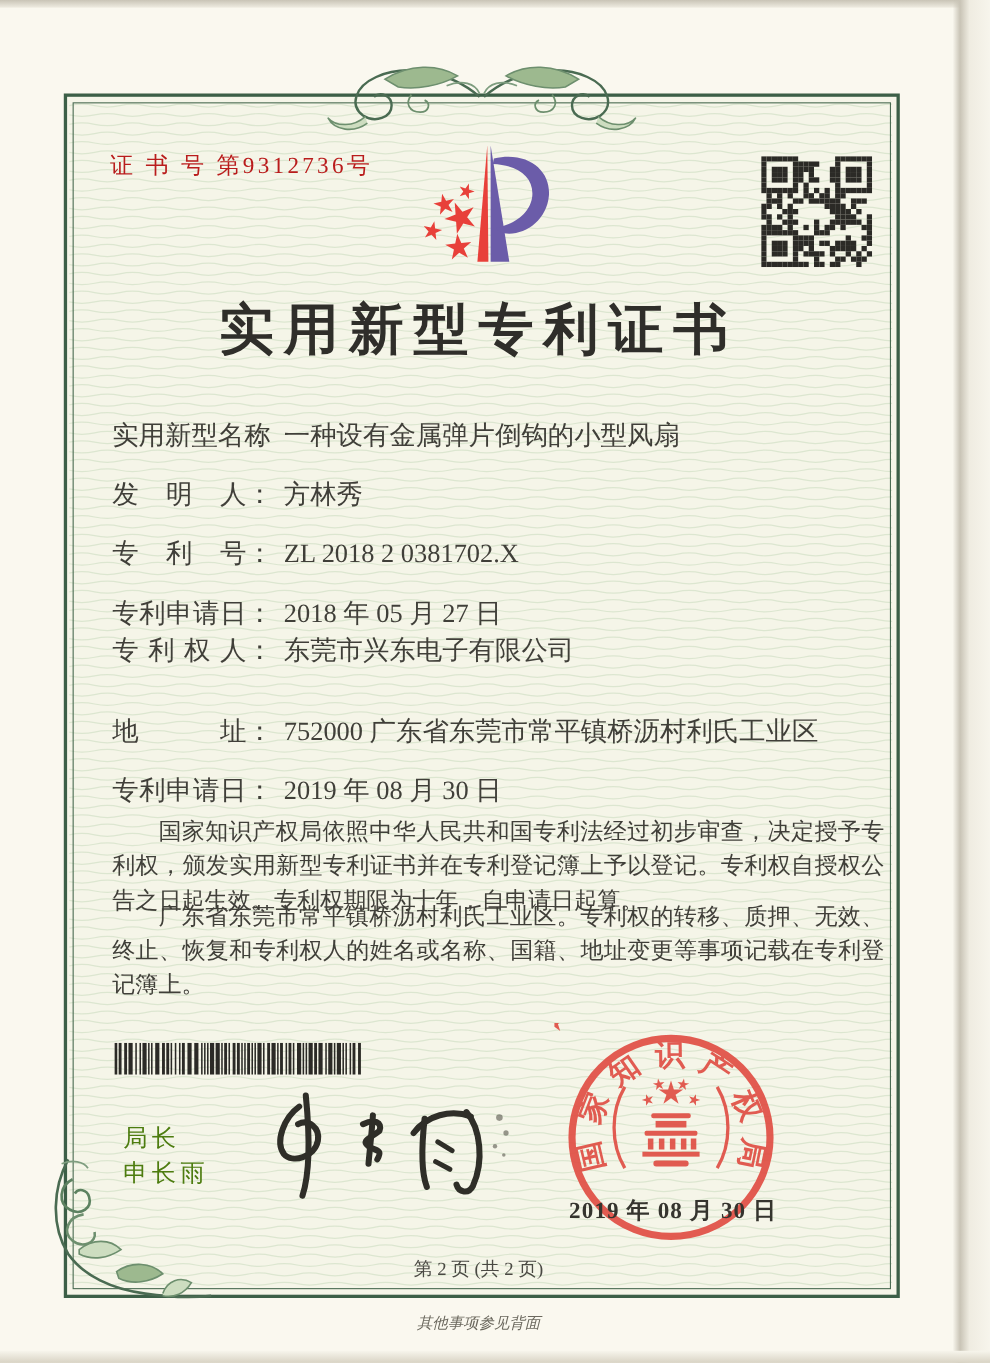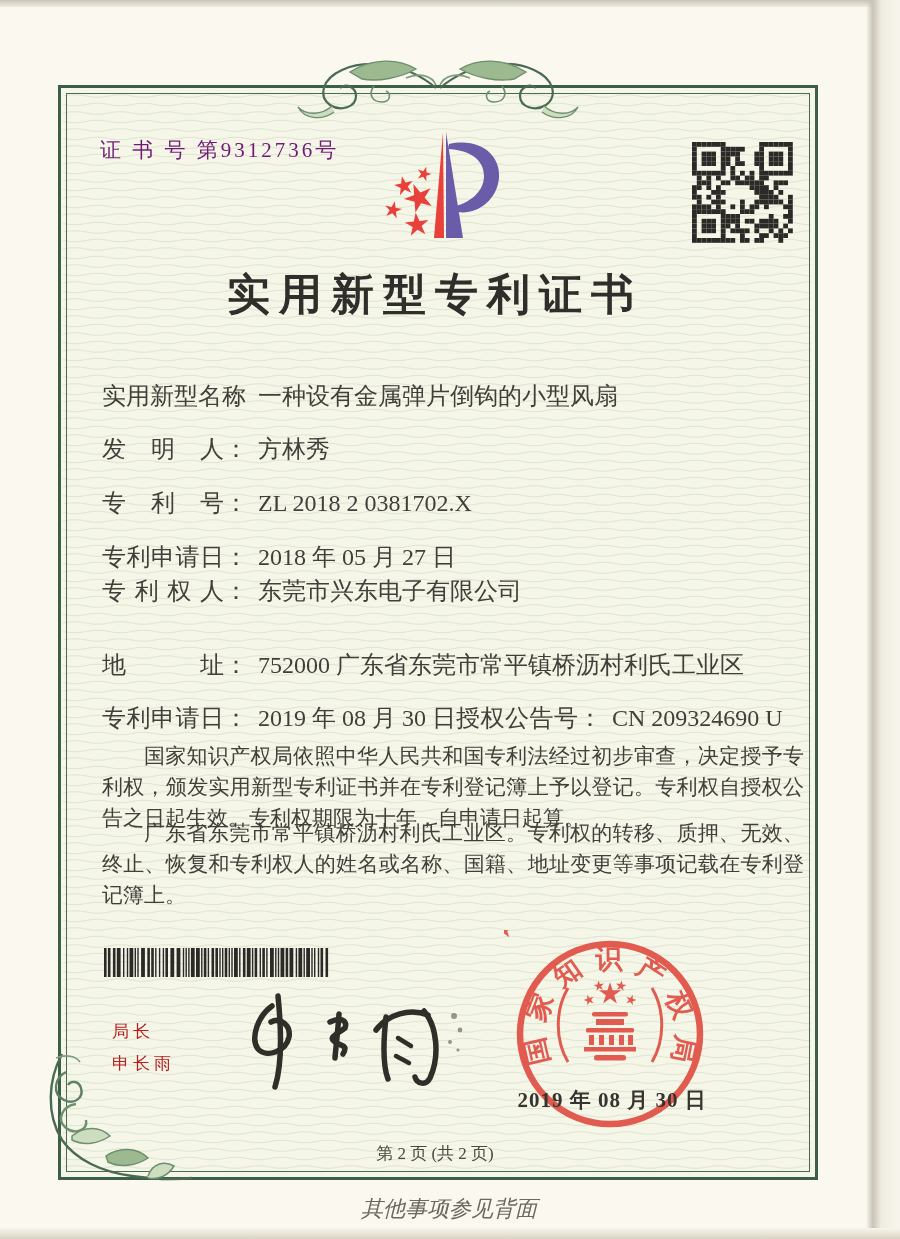--- a/index.html
+++ b/index.html
@@ -8,34 +8,34 @@
   .abs{position:absolute;}
   
   .scan-top{left:0;top:0;width:900px;height:7px;background:linear-gradient(#c9c4b6,#efece1);}
   .scan-right{left:866px;top:0;width:34px;height:1239px;
       background:linear-gradient(90deg,rgba(0,0,0,0) 0,#c9c4b6 20%,#efece1 45%,#f7f5ec 100%);}
   .scan-bottom{left:0;top:1228px;width:900px;height:11px;background:linear-gradient(#f7f5ec,#d8d3c4);}
   
   .frame-outer{left:58px;top:85px;width:754px;height:1089px;border:3px solid #3c5f47;background:#f5f5e8;}
   .frame-inner{left:66px;top:93px;width:742px;height:1077px;border:1px solid #4a6b52;}
   .guilloche{left:61px;top:88px;}
-  .cert-no{left:100px;top:136px;font-size:21px;letter-spacing:3px;color:#701a75;}
-  .title{left:58px;top:266px;width:754px;text-align:center;font-size:43px;font-weight:bold;
+  .cert-no{left:100px;top:136px;font-size:21px;letter-spacing:3px;color:#b91c1c;}
+  .title{left:58px;top:266px;width:754px;text-align:center;font-size:50px;font-weight:bold;
          letter-spacing:9px;color:#2f2e2a;}
   .row{left:102px;width:700px;height:28px;font-size:24px;color:#403f39;white-space:nowrap;}
   .flabel{display:inline-block;width:122px;text-align:justify;text-align-last:justify;vertical-align:top;}
   .colon{margin-right:10px;}
   .pair2{position:absolute;left:354px;top:0;}
   .para{left:102px;width:702px;font-size:21px;line-height:31px;text-align:justify;
         text-indent:2em;color:#403f39;}
-  .bureau{left:112px;font-size:17px;letter-spacing:4px;color:#b91c1c;}
+  .bureau{left:112px;font-size:22px;letter-spacing:4px;color:#4d7c0f;}
   .seal-date{left:504px;top:1086px;width:216px;text-align:center;font-size:21px;
              letter-spacing:1px;color:#35342e;font-weight:bold;}
   .footer-page{left:58px;top:1142px;width:754px;text-align:center;font-size:17px;color:#4a4943;}
-  .footer-note{left:72px;top:1194px;width:754px;text-align:center;font-size:22px;color:#6b685e;
+  .footer-note{left:58px;top:1194px;width:754px;text-align:center;font-size:14px;color:#6b685e;
                font-style:italic;}
 </style>
 </head>
 <body>
 
 <div class="abs scan-top"></div>
 <div class="abs scan-right"></div>
 <div class="abs scan-bottom"></div>
 
 <div class="abs frame-outer"></div>
@@ -472,23 +472,20 @@
   <span class="flabel">专利申请日</span><span class="colon">：</span><span>2018 年 05 月 27 日</span>
 </div>
 <div class="abs row" style="top:575px">
   <span class="flabel">专利权人</span><span class="colon">：</span><span>东莞市兴东电子有限公司</span>
 </div>
 <div class="abs row" style="top:649px">
   <span class="flabel">地址</span><span class="colon">：</span><span>752000 广东省东莞市常平镇桥沥村利氏工业区</span>
 </div>
 <div class="abs row" style="top:702px">
   <span class="flabel">专利申请日</span><span class="colon">：</span><span>2019 年 08 月 30 日</span>
-  <span class="pair2">
-    <span class="flabel">授权公告号</span><span class="colon">：</span><span>CN 209324690 U</span>
-  </span>
 </div>
 
 <div class="abs para" style="top:741px">国家知识产权局依照中华人民共和国专利法经过初步审查，决定授予专利权，颁发实用新型专利证书并在专利登记簿上予以登记。专利权自授权公告之日起生效。专利权期限为十年，自申请日起算。</div>
 <div class="abs para" style="top:818px">广东省东莞市常平镇桥沥村利氏工业区。专利权的转移、质押、无效、终止、恢复和专利权人的姓名或名称、国籍、地址变更等事项记载在专利登记簿上。</div>
 
 <svg class="abs" id="barcode" style="left:104px;top:948px" width="230" height="29">
     <rect x="0" y="0" width="2.6" height="29" fill="#2b2a26"></rect>
     <rect x="3.9000000000000004" y="0" width="2.6" height="29" fill="#2b2a26"></rect>
     <rect x="8.9" y="0" width="2.6" height="29" fill="#2b2a26"></rect>
     <rect x="12.8" y="0" width="3.8" height="29" fill="#2b2a26"></rect>

